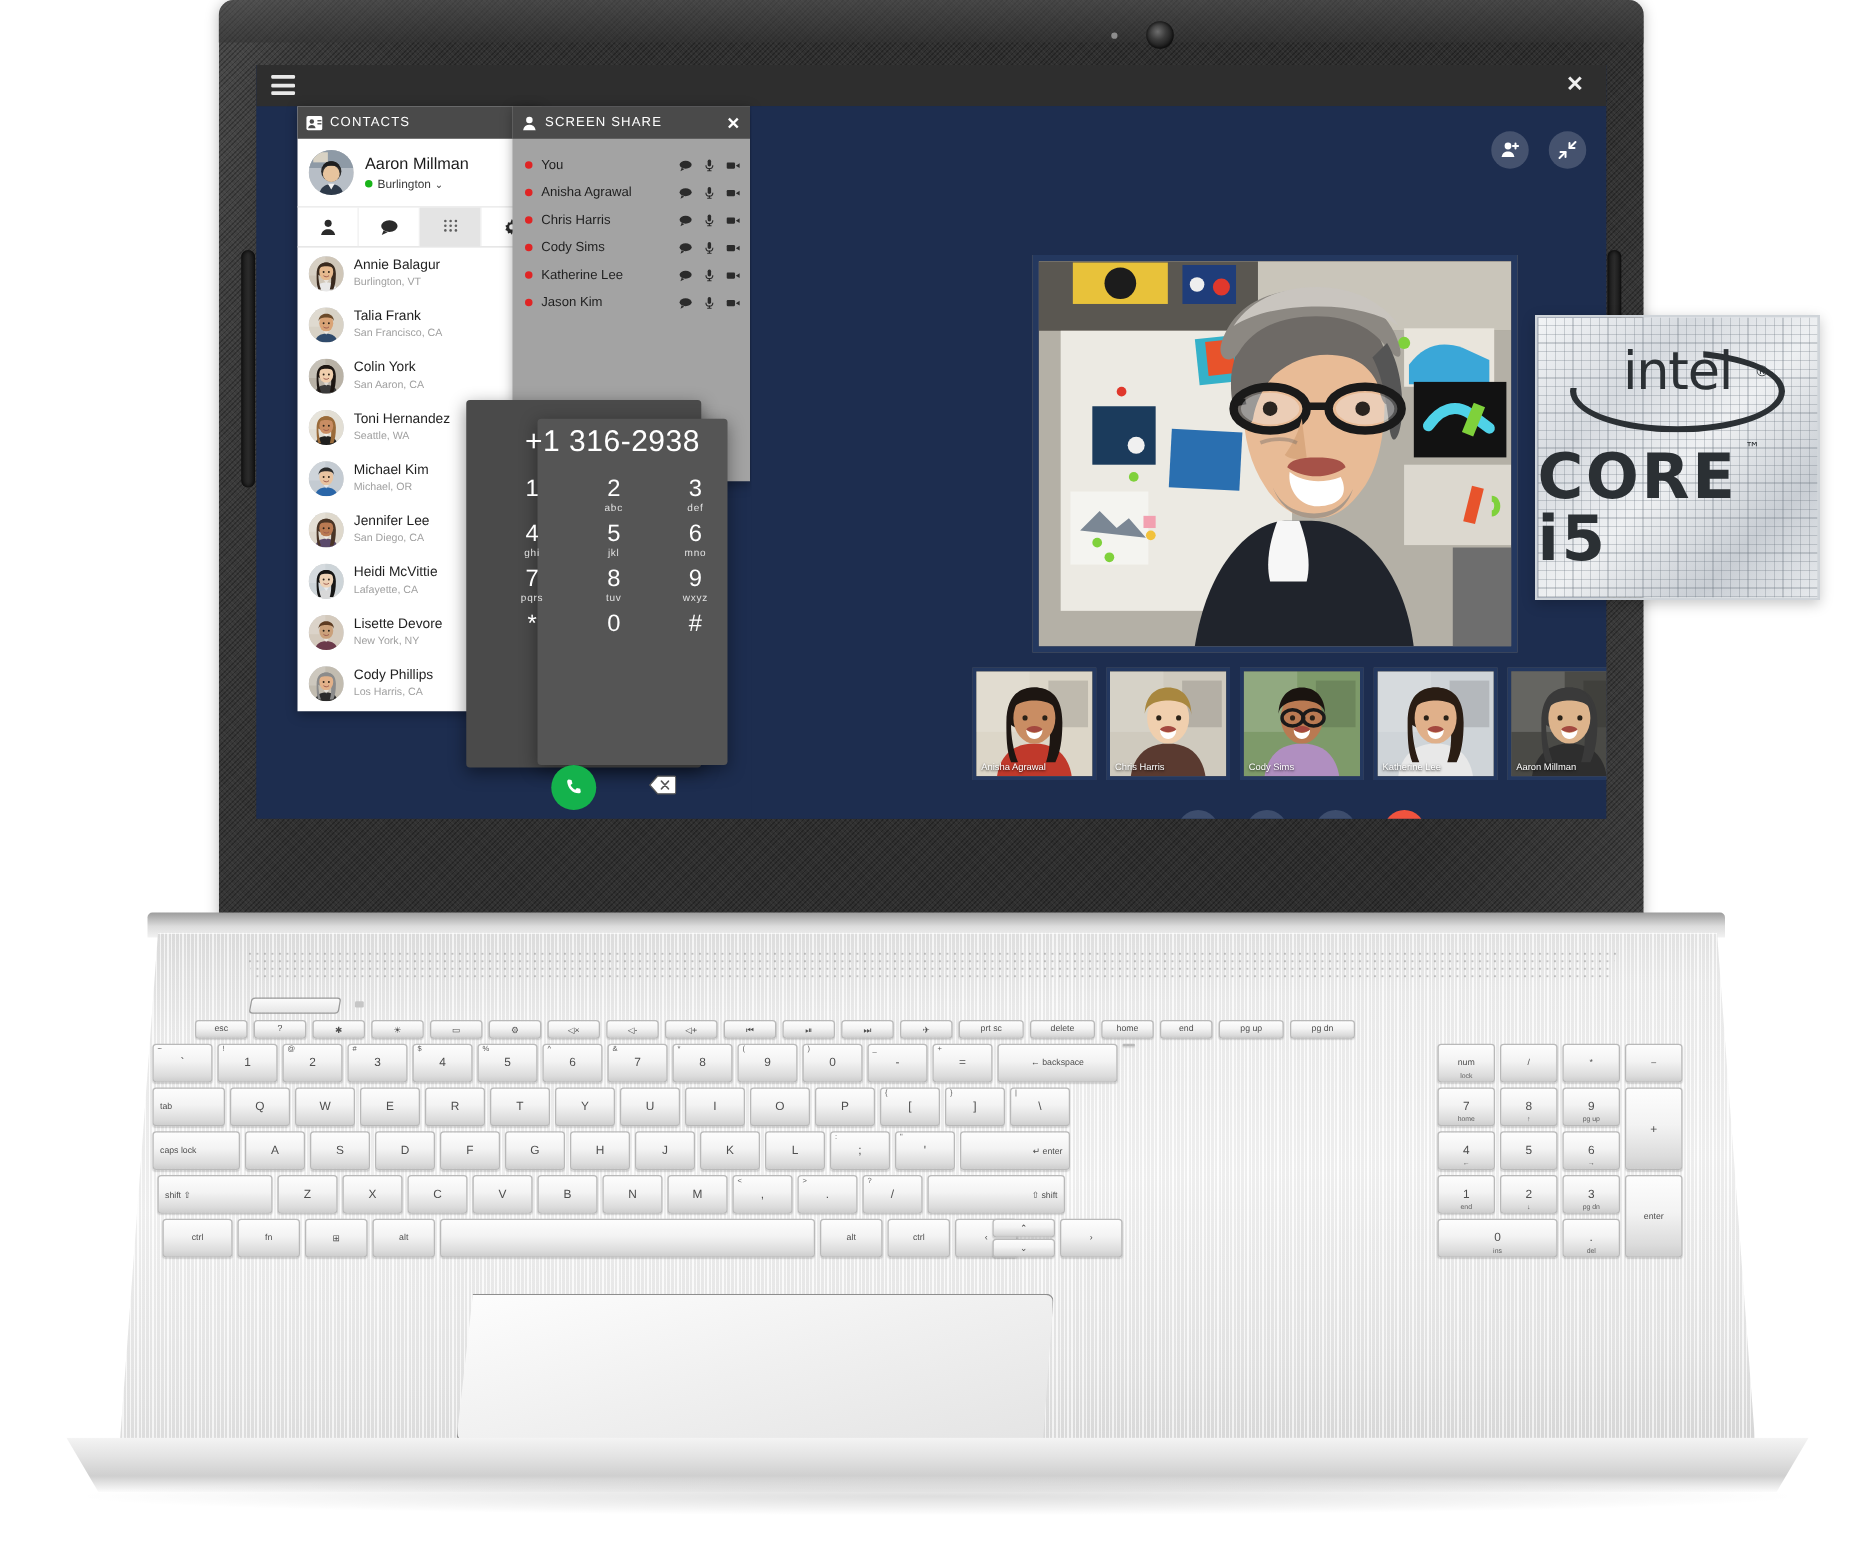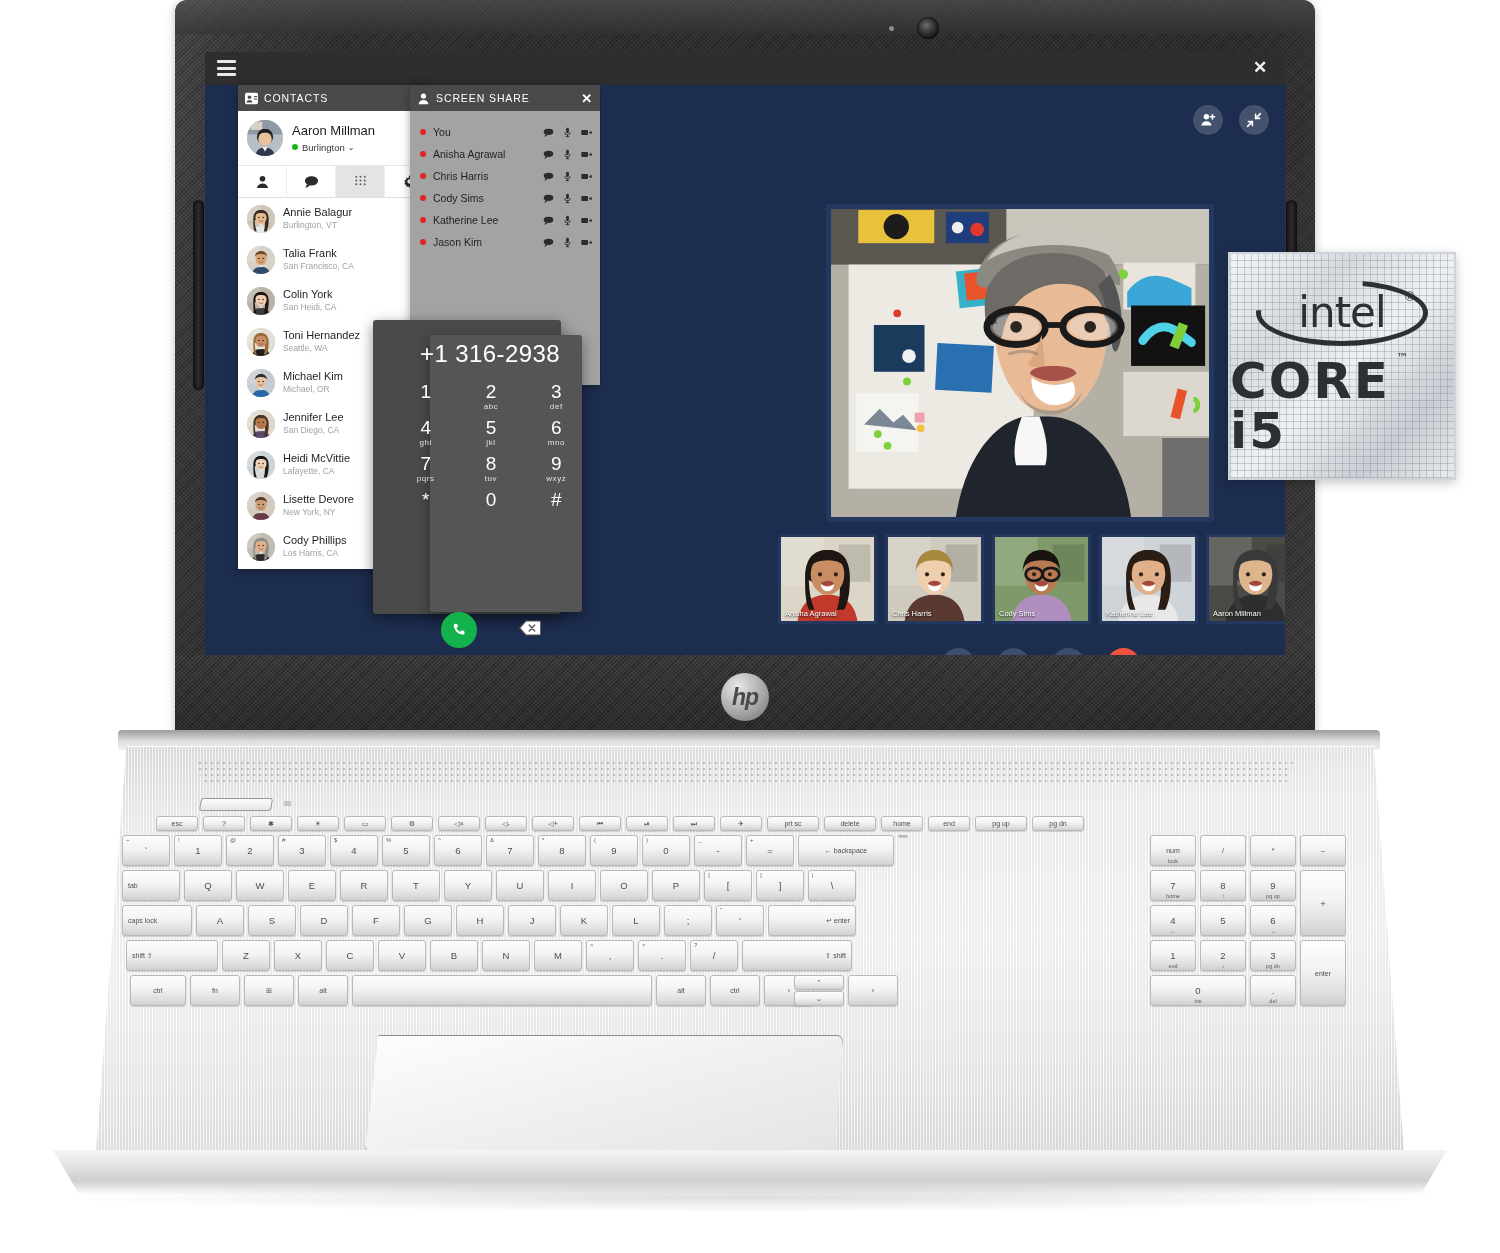--- a/index.html
+++ b/index.html
@@ -235,21 +235,21 @@
     background:
       repeating-linear-gradient(0deg, rgba(110,120,130,.30) 0 1px, transparent 1px 7px),
       repeating-linear-gradient(90deg, rgba(110,120,130,.30) 0 1px, transparent 1px 7px),
       linear-gradient(135deg,#f2f4f6 0%, #d7dbe0 28%, #eef0f2 52%, #c9ced4 78%, #e7eaed 100%);
     border:2px solid #cfd4d9;
     box-shadow:0 3px 10px rgba(0,0,0,.22);
     display:flex; flex-direction:column; align-items:center; justify-content:center;
   }
   #intel-word {
     position:relative; width:172px; height:74px;
-    display:flex; align-items:center; justify-content:center;
+    display:flex; justify-content:center;
   }
   #intel-word .ellipse {
     position:absolute; left:0; top:4px; width:172px; height:66px;
     border:5px solid #2b3034; border-radius:50%;
     clip-path: polygon(0 0, 34% 0, 34% 46%, 0 46%, 0 100%, 100% 100%, 100% 0, 62% 0, 62% 30%, 34% 30%, 34% 0);
   }
   #intel-word .txt {
     position:relative; font-size:42px; color:#2b3034; letter-spacing:-1px;
     font-family:"DejaVu Sans", sans-serif; font-weight:500; line-height:1;
   }
@@ -490,21 +490,21 @@
                 <ellipse cx="20" cy="18" rx="8" ry="9.5" fill="#f0cfae"></ellipse>
                 <path d="M11 17c0-7 4-10 9-10s9 3 9 10c0-4-4-5.5-9-5.5S11 13 11 17z" fill="#1d1612"></path>
                 <circle cx="17" cy="18" r="1.1" fill="#2b2218"></circle>
                 <circle cx="23" cy="18" r="1.1" fill="#2b2218"></circle>
                 <path d="M17.2 22.5c1.7 1.4 4 1.4 5.6 0" stroke="#9c5a4e" stroke-width="1.1" fill="none" stroke-linecap="round"></path>
                 <path d="M17 27h6l-3 4z" fill="rgba(255,255,255,.5)"></path>
               </svg>
             </div>
             <div>
               <div class="c-name">Colin York</div>
-              <div class="c-loc">San Heidi, CA</div>
+              <div class="c-loc">San Aaron, CA</div>
             </div>
           </div>
           <div class="contact-row">
             <div class="avatar">
               <svg viewBox="0 0 40 40" preserveAspectRatio="xMidYMid slice">
                 <rect width="40" height="40" fill="#e2ded4"></rect>
                 <rect x="0" y="0" width="19" height="22" fill="rgba(255,255,255,.18)"></rect>
                 <path d="M7 40c1.6-7.5 6-10 13-10s11.4 2.5 13 10z" fill="#1f1f1f"></path>
                 <path d="M9 20c0-9 4.5-13 11-13s11 4 11 13c0 8-1 14-3 18h-4c2-6 2-14 1-18-2 3-10 4-14 1 0 5 1 12 3 17h-3c-2-4-2-10-2-18z" fill="#9a6b3a"></path>
                 <ellipse cx="20" cy="18" rx="8" ry="9.5" fill="#c98d63"></ellipse>
@@ -988,25 +988,20 @@
         <div class="cc-btn">
           
         </div>
         <div class="cc-btn hangup">
           
         </div>
       </div>
     </div>
   </div>
 
-  <div id="bezel-bottom">
-    <div id="hp-logo">
-      <span>hp</span>
-    </div>
-  </div>
 </div>
 
 <div id="intel-badge">
   <div id="intel-word">
     <span class="ellipse"></span>
     <span class="txt">intel</span>
     <span class="reg">®</span>
   </div>
   <div id="intel-core">
     <span>CORE i5</span>

